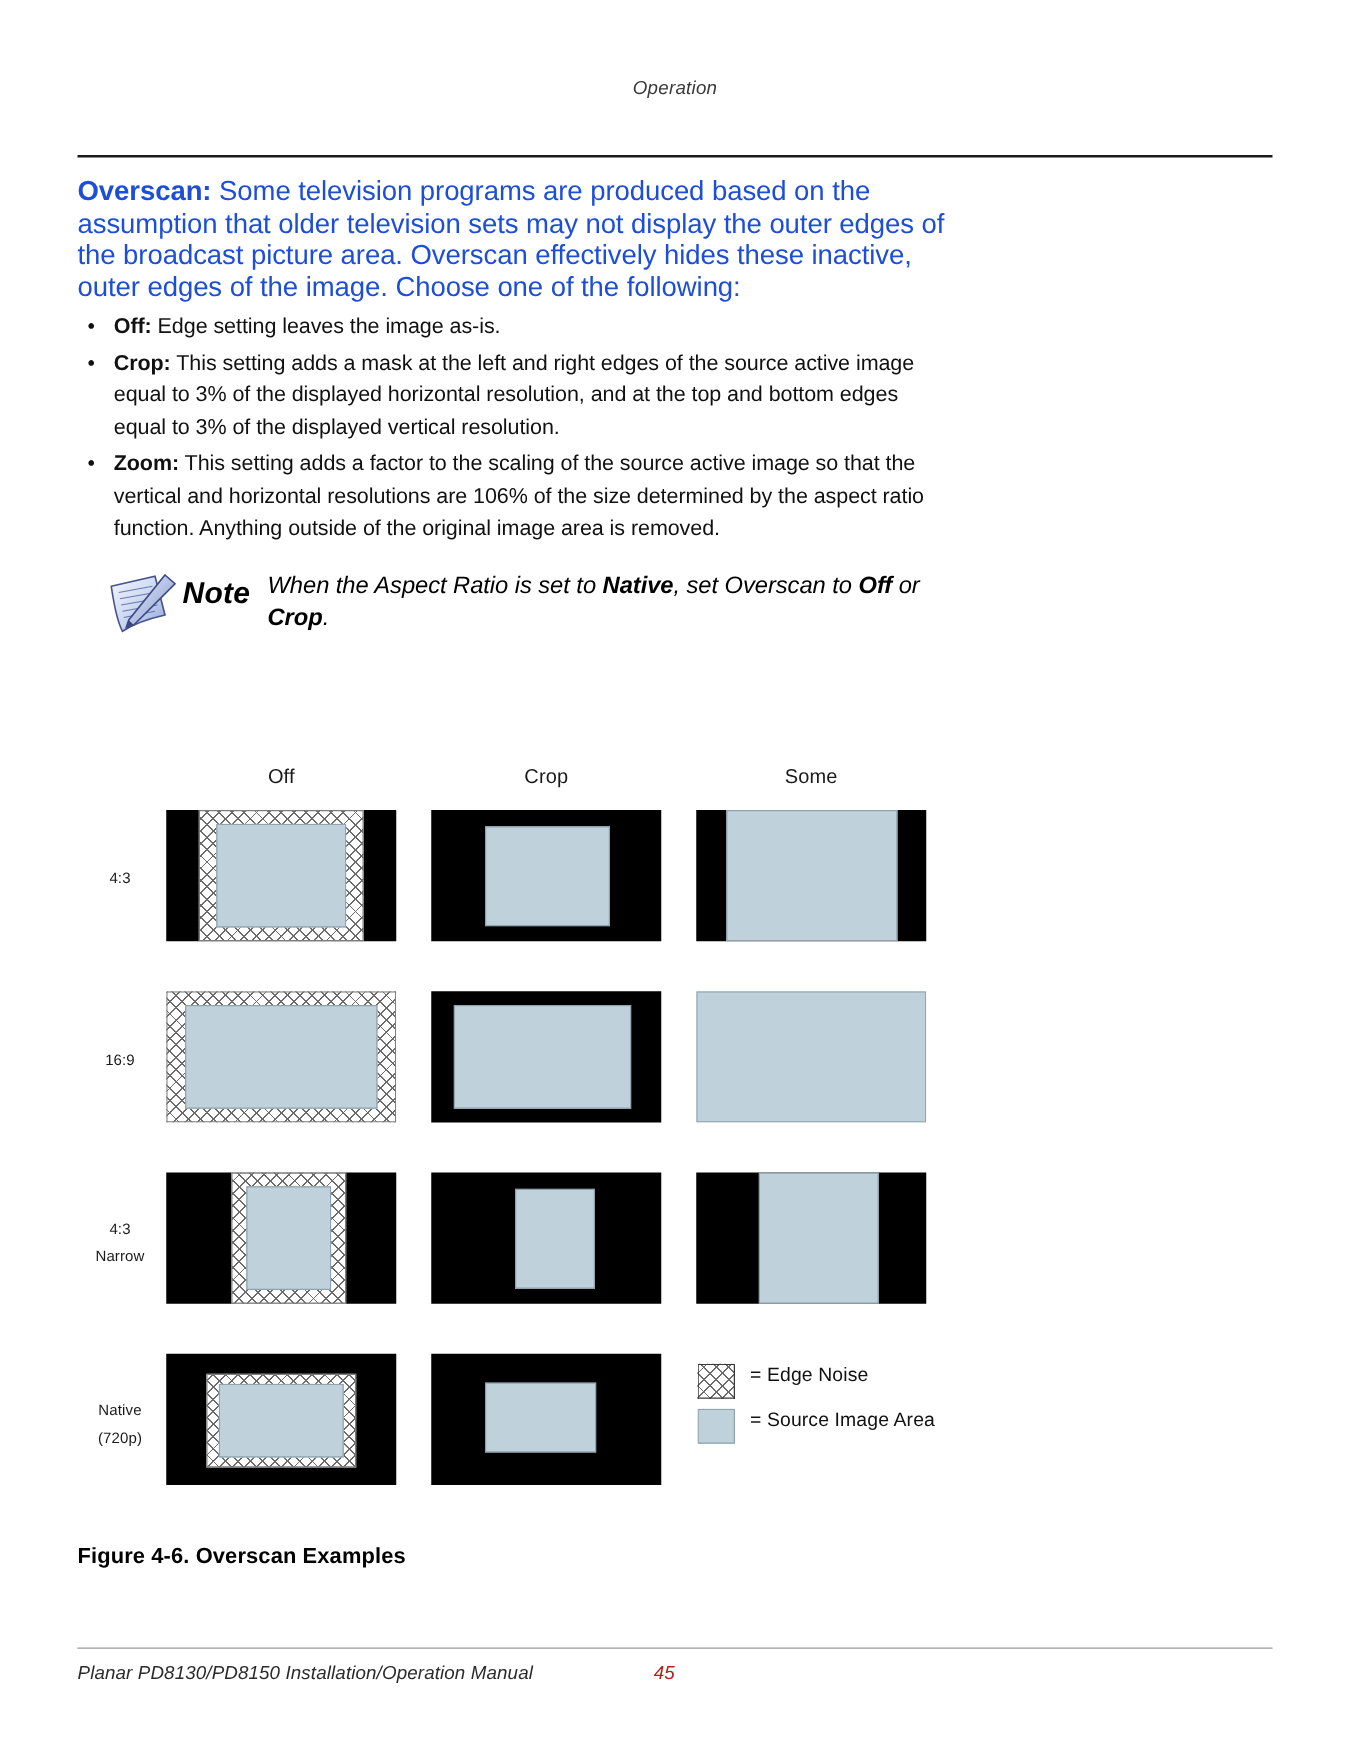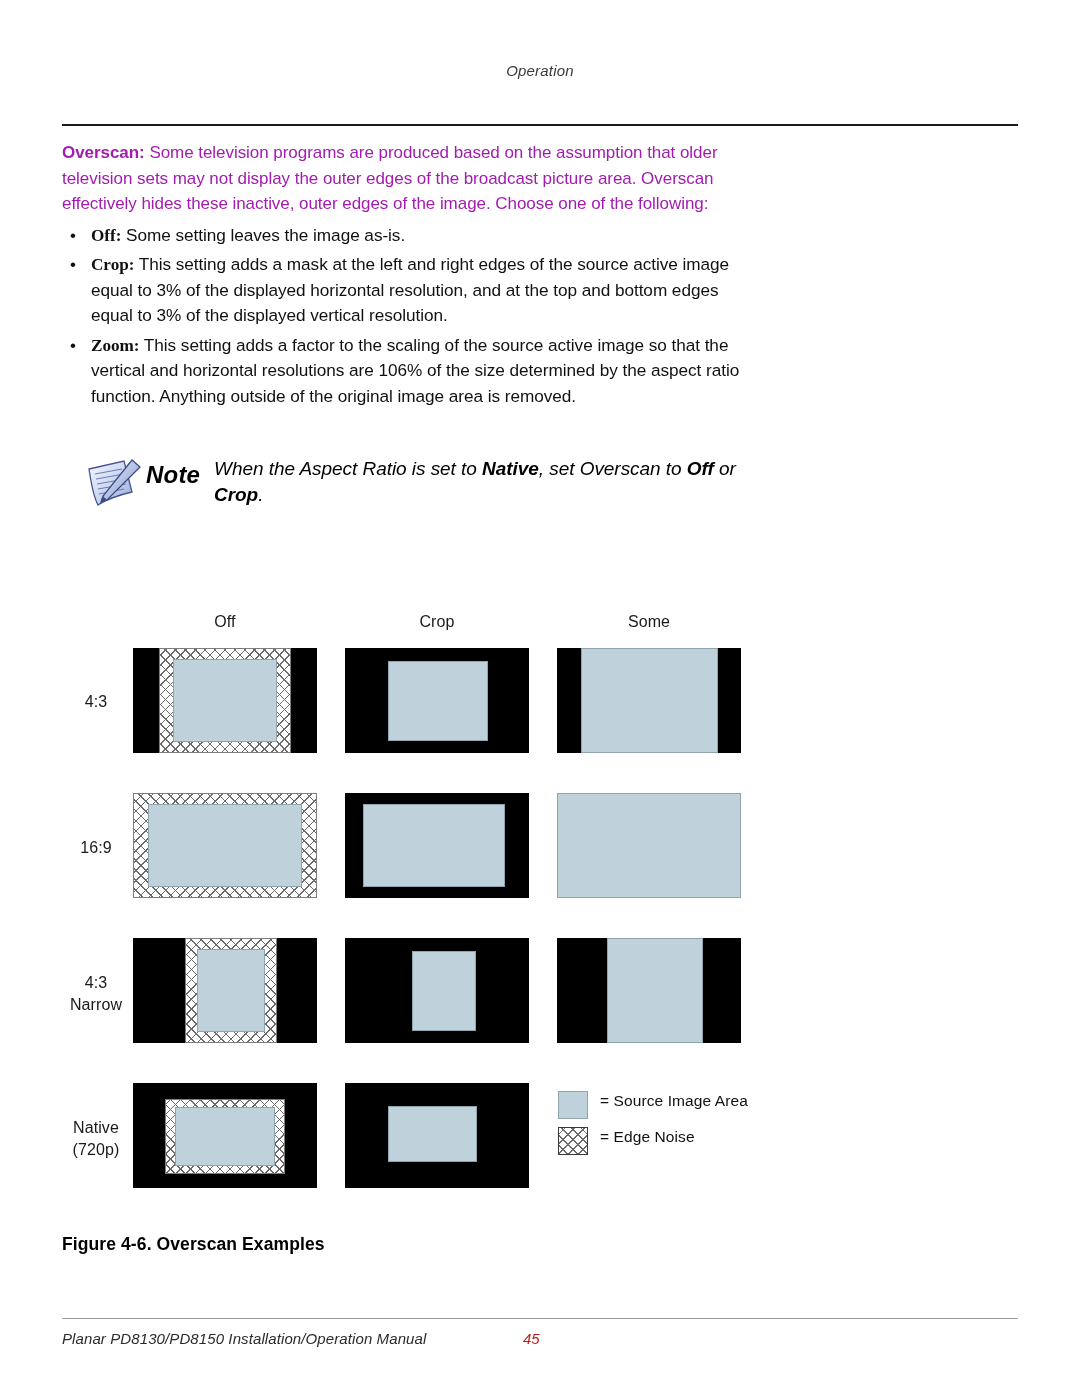--- a/index.html
+++ b/index.html
@@ -28,43 +28,43 @@
   .header-rule{
     position:absolute; left:62px; top:124px; width:956px; height:0;
     border-top:2px solid #1a1a1a;
   }
 
   
   .body-block{
     position:absolute; left:62px; top:140px; width:700px;
   }
   .para{
-    font-size:17px;
+    font-size:22px;
     line-height:25.5px;
     letter-spacing:-.05px;
     margin:0 0 6px 0;
-    color:#a21caf;
+    color:#1d4ed8;
   }
   .para b{font-weight:bold;}
 
   .bullets{margin:0; padding:0; list-style:none;}
   .bullet{
     position:relative;
     font-size:17.2px;
     line-height:25.6px;
     letter-spacing:-.05px;
     padding-left:29px;
     margin-bottom:4px;
     color:#111;
   }
   .bullet .dot{
     position:absolute; left:8px; top:0;
     font-size:17px; line-height:25.6px;
   }
-  .bullet b{font-weight:bold;font-family:Liberation Serif, serif;}
+  .bullet b{font-weight:bold;}
 
   
   .note{
     position:absolute; left:62px; top:448px; width:700px;
     min-height:74px;
   }
   .note-icon{
     position:absolute; left:18px; top:8px; width:68px; height:56px;
   }
   .note-word{
@@ -90,21 +90,21 @@
 
   .col-head{
     position:absolute;
     font-size:16px;
     color:#1a1a1a;
     text-align:center;
     letter-spacing:.1px;
   }
   .row-label{
     position:absolute;
-    font-size:16px;
+    font-size:12px;
     color:#1a1a1a;
     text-align:center;
     line-height:22px;
     letter-spacing:.1px;
   }
 
   
   .panel{position:absolute; background:#000000; overflow:hidden;}
   .panel.white{background:#ffffff;}
   .src{position:absolute; background:#bfd1db; box-shadow:0 0 0 1px #8fa4ae inset;}
@@ -166,21 +166,21 @@
   <div class="running-header">Operation</div>
   <div class="header-rule"></div>
 
   <div class="body-block">
 
     <p class="para"><b>Overscan:</b><span> Some television programs are produced based on the assumption that older television sets may not display the outer edges of the broadcast picture area. Overscan effectively hides these inactive, outer edges of the image. Choose one of the following:</span></p>
 
     <ul class="bullets">
 
       <li class="bullet">
-        <span class="dot">•</span><b>Off:</b><span> Some setting leaves the image as-is.</span>
+        <span class="dot">•</span><b>Off:</b><span> Edge setting leaves the image as-is.</span>
       </li>
 
       <li class="bullet">
         <span class="dot">•</span><b>Crop:</b><span> This setting adds a mask at the left and right edges of the source active image equal to 3% of the displayed horizontal resolution, and at the top and bottom edges equal to 3% of the displayed vertical resolution.</span>
       </li>
 
       <li class="bullet">
         <span class="dot">•</span><b>Zoom:</b><span> This setting adds a factor to the scaling of the source active image so that the vertical and horizontal resolutions are 106% of the size determined by the aspect ratio function. Anything outside of the original image area is removed.</span>
       </li>
 
@@ -283,29 +283,29 @@
       <div class="noise" style="left:32px; top:16px; width:120px; height:75px;"></div>
       <div class="src" style="left:42px; top:24px; width:100px; height:59px;"></div>
     </div>
     <div class="panel" style="left:345px; top:1083px; width:184px; height:105px;">
       <div class="src" style="left:43px; top:23px; width:89px; height:56px;"></div>
     </div>
 
     <div class="legend">
 
       <div class="legend-row">
+        <span class="legend-swatch noise"></span>
+        <span class="legend-label">= Edge Noise</span>
+      </div>
+
+      <div class="legend-row">
         <span class="legend-swatch source"></span>
         <span class="legend-label">= Source Image Area</span>
       </div>
 
-      <div class="legend-row">
-        <span class="legend-swatch noise"></span>
-        <span class="legend-label">= Edge Noise</span>
-      </div>
-
 
     </div>
 
     <div class="caption">Figure 4-6. Overscan Examples</div>
   </div>
 
   <div class="footer-rule"></div>
   <div class="footer-text">Planar PD8130/PD8150 Installation/Operation Manual</div>
   <div class="footer-page">45</div>
 

